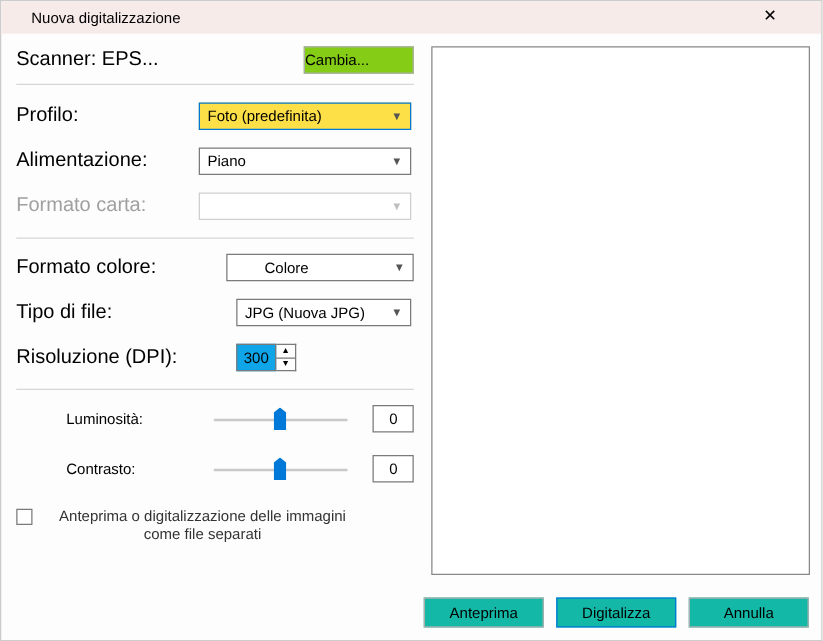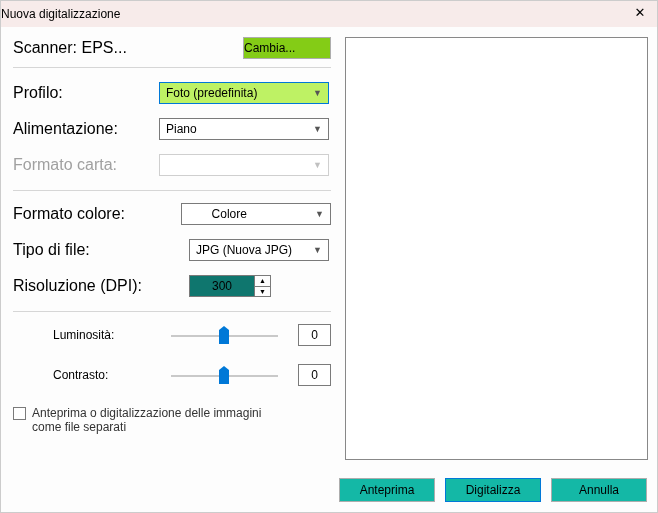--- a/index.html
+++ b/index.html
@@ -1,49 +1,49 @@
 <!DOCTYPE html>
 <html><head>
   <meta charset="utf-8">
   <style>
     * { box-sizing: border-box; margin: 0; padding: 0; font-family: "Segoe UI", Tahoma, sans-serif; font-size: 12px; }
     body { width: 658px; height: 513px; background: #fdfdfd; border: 1px solid #ccc; position: relative; }
-    .titlebar { height: 26px; background: #f7ebea; display: flex; align-items: center; justify-content: space-between; padding: 0 0; }
+    .titlebar { height: 26px; background: #f7ebea; display: flex; align-items: center; justify-content: space-between; padding: 0 24px; }
     .titlebar .title { font-size: 12px; color: #000; }
     .close-btn { width: 34px; height: 22px; text-align: center; line-height: 20px; font-size: 13px; color: #000; cursor: default; }
     .content { display: flex; padding: 6px; height: calc(100% - 66px); }
     .left { width: 330px; padding: 4px 6px 0 6px; }
     .scanner-row { display: flex; align-items: center; justify-content: space-between; margin-bottom: 4px; }
     .scanner-row .sc-label { font-size: 16px; color: #000; }
     .change-btn { width: 88px; height: 22px; border: 1px solid #adadad; background: #84cc16; color: #000; cursor: default; text-align: left; line-height: 20px; }
     .divider { height: 1px; background: #d6d6d6; margin: 8px 0 14px 0; }
     .divider2 { height: 1px; background: #d6d6d6; margin: 12px 0 12px 0; }
     .row { display: flex; align-items: center; margin-bottom: 14px; }
     .row .lbl { width: 146px; font-size: 16px; color: #000; }
     .row.disabled .lbl { color: #a0a0a0; }
     .combo { position: relative; width: 170px; height: 22px; border: 1px solid #7a7a7a; background: #fff; display: flex; align-items: center; padding: 0 20px 0 6px; color: #000; }
     .row.disabled .combo { border-color: #cfcfcf; color: #a0a0a0; }
-    .combo.highlight { border-color: #0078d7; background: #bef264; text-align: right; }
+    .combo.highlight { border-color: #0078d7; background: #fde047; text-align: right; }
     .combo .chev { position: absolute; right: 6px; top: 50%; transform: translateY(-50%); font-size: 9px; color: #555; }
     .row.disabled .combo .chev { color: #c0c0c0; }
     .spinner-wrap { display: flex; align-items: center; }
-    .spinner { width: 66px; height: 22px; border: 1px solid #7a7a7a; background: #0f766e; text-align: center; }
+    .spinner { width: 32px; height: 22px; border: 1px solid #7a7a7a; background: #0ea5e9; text-align: center; }
     .sp-btns { display: flex; flex-direction: column; height: 22px; width: 16px; border: 1px solid #7a7a7a; border-left: none; }
     .sp-btns .tri { flex:1; text-align:center; line-height: 9px; font-size: 7px; border-bottom: 1px solid #7a7a7a; }
     .sp-btns .tri:last-child { border-bottom: none; }
     .slider-row { display: flex; align-items: center; margin-bottom: 18px; margin-left: 40px; }
     .slider-row .lbl { width: 146px; font-size: 12px; color: #000; }
     .slider-track { position: relative; width: 134px; height: 22px; display: flex; align-items: center; }
     .slider-line { position: absolute; top: 50%; left: 0; right: 0; height: 2px; background: #c9c9c9; }
     .slider-thumb { position: absolute; left: 50%; transform: translateX(-50%); width: 10px; height: 18px; }
     .slider-thumb svg { display: block; }
     .slider-val { margin-left: 20px; width: 40px; height: 22px; border: 1px solid #7a7a7a; background: #fff; text-align: center; line-height: 20px; }
     .checkbox-row { display: flex; align-items: flex-start; margin-top: 20px; }
     .checkbox-row .cb { width: 13px; height: 13px; border: 1px solid #7a7a7a; background: #fff; margin-right: 6px; margin-top: 1px; }
-    .checkbox-row .cb-label { font-size: 12px; color: #333; width: 260px; line-height: 14px; }
+    .checkbox-row .cb-label { font-size: 12px; color: #333; width: 260px; line-height: 14px; text-align: center; }
     .preview { position: absolute; left: 344px; top: 36px; width: 303px; height: 423px; border: 1px solid #888; background: #fff; }
     .buttons { position: absolute; bottom: 10px; right: 10px; display: flex; gap: 10px; }
     .btn { width: 96px; height: 24px; border: 1px solid #adadad; background: #14b8a6; color: #000; text-align: center; line-height: 22px; cursor: default; }
     .btn.primary { border-color: #0078d7; }
     .left-pad { padding-left: 30px; }
   </style>
 </head>
 <body>
 
 <div class="titlebar">

